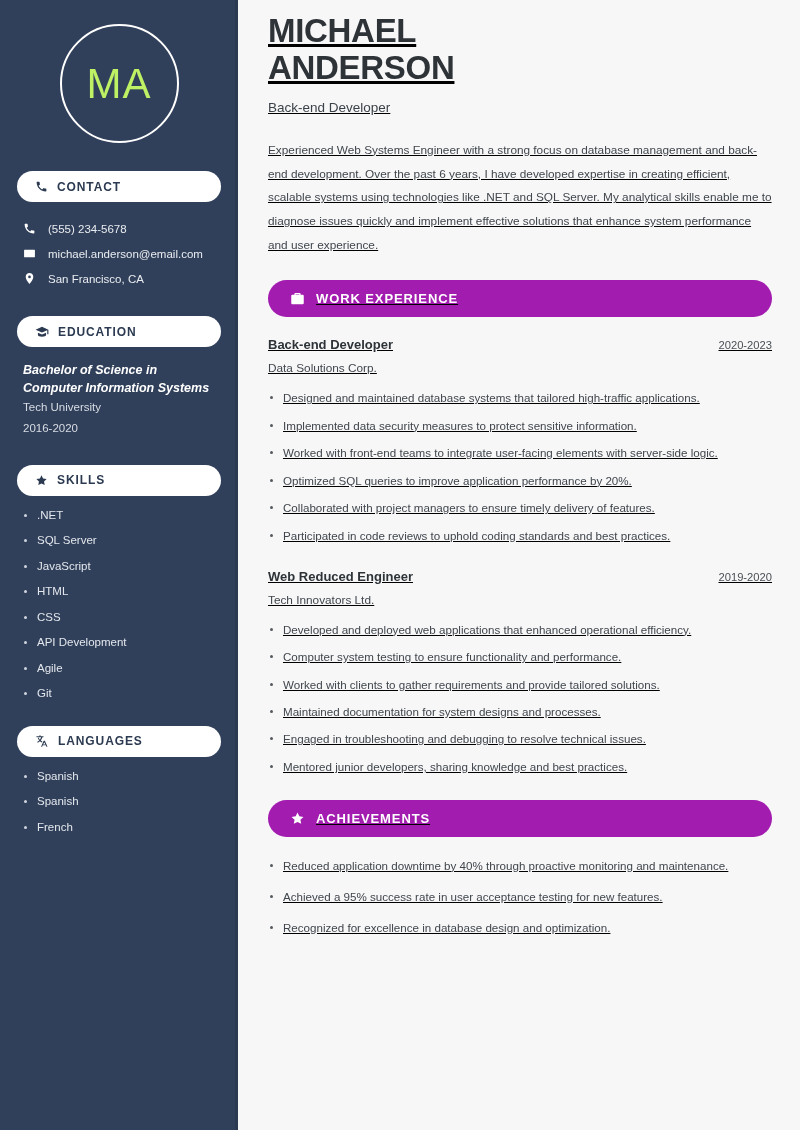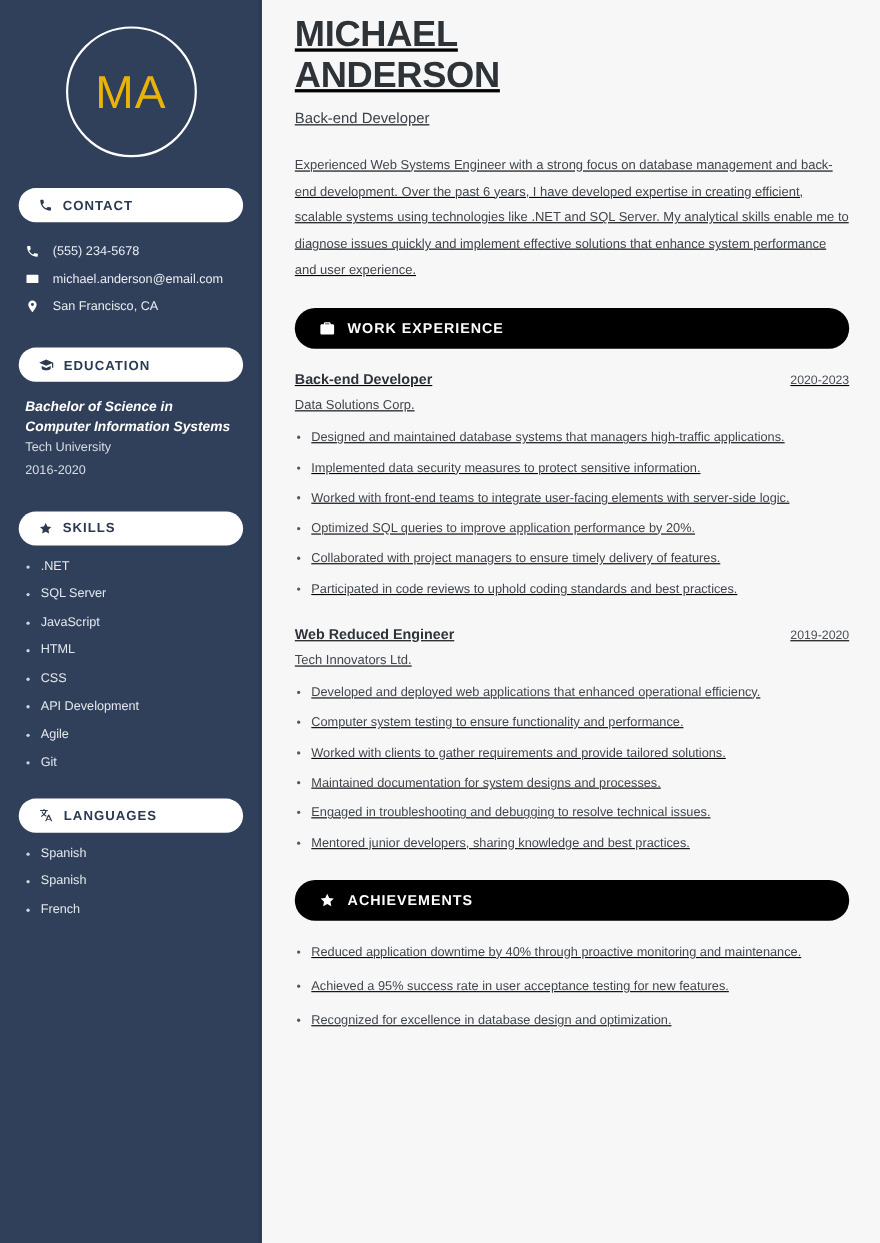--- a/index.html
+++ b/index.html
@@ -47,21 +47,21 @@
     border: 2px solid #ffffff;
     border-radius: 50%;
     display: flex;
     align-items: center;
     justify-content: center;
   }
   .avatar-initials {
     font-size: 42px;
     font-weight: 400;
     letter-spacing: 1px;
-    color: #eab308;
+    color: #bef264;
   }
 
   .pill {
     background: #ffffff;
     color: #2b3a50;
     border-radius: 20px;
     height: 31px;
     display: flex;
     align-items: center;
     gap: 9px;
@@ -142,21 +142,21 @@
     margin-bottom: 24px;
   }
   .summary {
     font-size: 11.8px;
     color: #40464c;
     line-height: 2.03;
     margin-bottom: 22px;
   }
 
   .section-bar {
-    background: #000000;
+    background: #a21caf;
     border-radius: 22px;
     height: 37px;
     display: flex;
     align-items: center;
     gap: 11px;
     padding: 0 22px;
     color: #ffffff;
     margin-bottom: 20px;
   }
   .section-bar-label {
@@ -330,21 +330,21 @@
       <span class="section-bar-label">WORK EXPERIENCE</span>
     </div>
 
     <div class="entry">
       <div class="entry-head">
         <span class="entry-role">Back-end Developer</span>
         <span class="entry-dates">2020-2023</span>
       </div>
       <div class="entry-org">Data Solutions Corp.</div>
       <ul class="bullets tight">
-        <li>Designed and maintained database systems that managers high-traffic applications.</li>
+        <li>Designed and maintained database systems that tailored high-traffic applications.</li>
         <li>Implemented data security measures to protect sensitive information.</li>
         <li>Worked with front-end teams to integrate user-facing elements with server-side logic.</li>
         <li>Optimized SQL queries to improve application performance by 20%.</li>
         <li>Collaborated with project managers to ensure timely delivery of features.</li>
         <li>Participated in code reviews to uphold coding standards and best practices.</li>
       </ul>
     </div>
 
     <div class="entry">
       <div class="entry-head">

